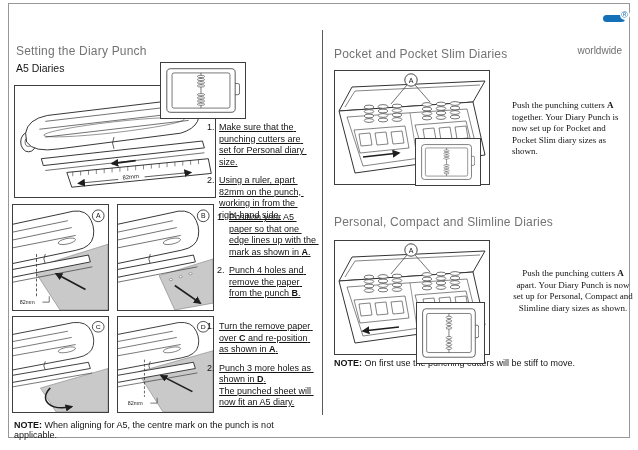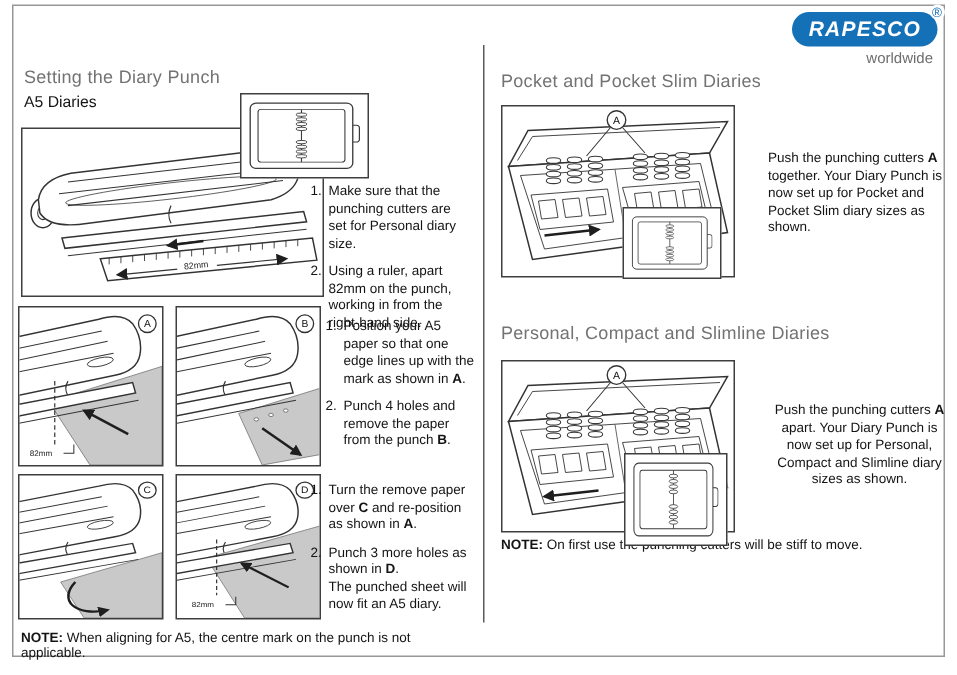--- a/index.html
+++ b/index.html
@@ -16,35 +16,35 @@
   .logo-pill{
     position:relative;display:inline-block;background:#1471b8;color:#fff;
     font-weight:bold;font-style:italic;font-size:14px;letter-spacing:.8px;
     padding:3px 11px 4px 11px;border-radius:12px;
   }
   .logo-reg{
     position:absolute;top:-5px;right:-5px;background:#fff;color:#1471b8;
     font-size:9px;font-style:normal;font-weight:normal;line-height:10px;
     width:10px;height:10px;border-radius:50%;text-align:center;
   }
-  .logo-tag{font-size:10px;color:#6e6e6e;margin-top:3px;padding-right:3px;}
+  .logo-tag{font-size:10px;color:#6e6e6e;margin-top:19px;padding-right:3px;}
   
   .h1{font-size:12px;color:#737373;letter-spacing:.2px;}
   .sub{font-size:10.5px;color:#161616;}
   
   .frame{border:1px solid #3e3e3e;background:#fff;}
   .z2{z-index:2;}
   .center{display:flex;align-items:center;justify-content:center;}
   
   .steps{font-size:9px;line-height:11.5px;color:#141414;}
   .step{display:flex;margin-bottom:7px;}
   .step .num{width:12px;flex:0 0 12px;}
-  .step .txt{flex:1;white-space:pre-wrap;}
+  .step .txt{flex:1;white-space:pre-wrap;text-decoration:underline;}
   .b{font-weight:bold;}
-  .body-txt{font-size:9px;line-height:11.5px;color:#141414;}
+  .body-txt{font-size:9px;line-height:11.5px;color:#141414;font-family:Liberation Serif, serif;}
   .note{font-size:9px;color:#141414;}
   .divider{width:1px;background:#5a5a5a;}
   
   svg{display:block;}
   .paper{fill:#c9c9c9;stroke:#7d7d7d;stroke-width:.6;}
   .arrow{stroke:#1e1e1e;stroke-width:1.7;}
   .dash{stroke:#2e2e2e;stroke-width:.8;stroke-dasharray:3,2;}
   .mm{font-size:5.5px;fill:#222;}
   .mm6{font-size:6px;fill:#222;}
   .lblc{fill:#fff;stroke:#333;stroke-width:.9;}
@@ -113,21 +113,21 @@
       <use href="#cutter" transform="translate(106,33)"></use>
       <use href="#cutter" transform="translate(120,32.5)"></use>
       <path d="M72,14 L56,33 M80,14 L95,31" stroke="#333" stroke-width=".7" fill="none"></path>
     </g>
   </defs>
 </svg>
 
 <div class="abs sheet-border"></div>
 
 <div class="abs logo">
-  <span class="logo-pill"><span>RAPESCO</span><span class="logo-reg">®</span></span>
+  <span class="logo-pill"><span class="logo-reg">®</span></span>
   <div class="logo-tag">worldwide</div>
 </div>
 
 <div class="abs h1" style="left:16px;top:44px;">Setting the Diary Punch</div>
 <div class="abs sub" style="left:16px;top:62px;">A5 Diaries</div>
 
 <div class="abs frame" style="left:14px;top:85px;width:200px;height:111px;">
   <svg width="200" height="111" viewBox="0 0 202 113">
     <ellipse cx="13" cy="57" rx="8" ry="10" fill="#fff" stroke="#333" stroke-width="1"></ellipse>
     <ellipse cx="13" cy="57" rx="3.5" ry="4.5" fill="#fff" stroke="#333" stroke-width=".7"></ellipse>

